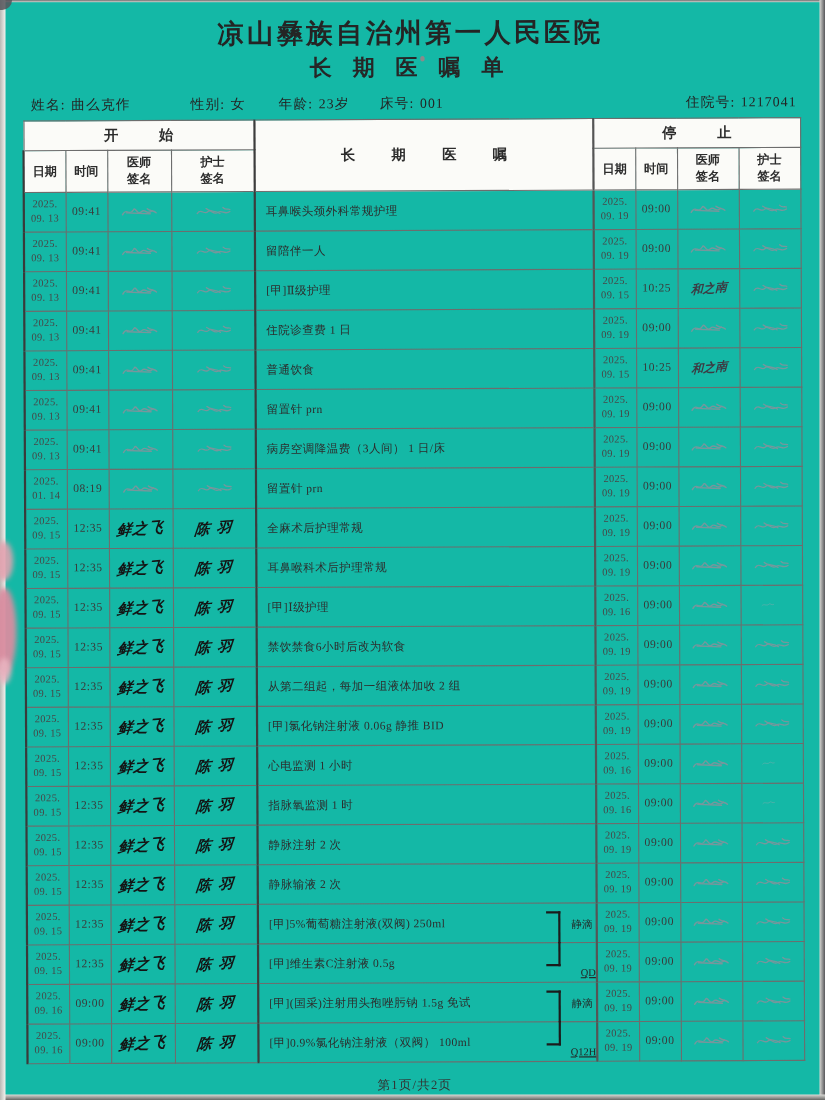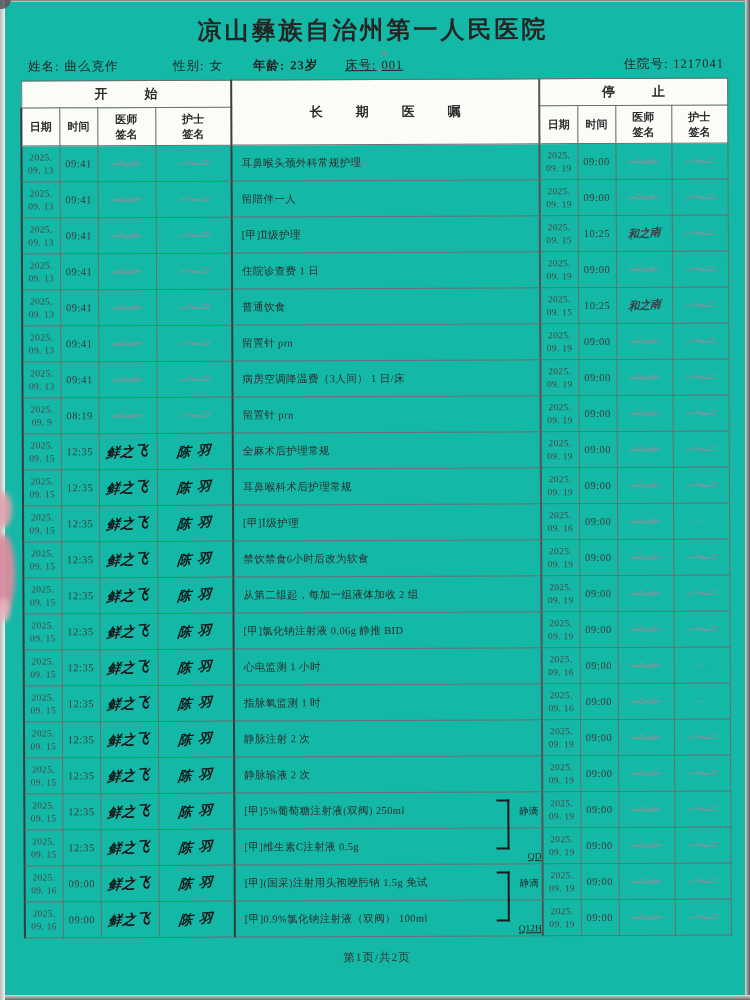--- a/index.html
+++ b/index.html
@@ -16,21 +16,21 @@
   .m2{left:-7px;top:534px;width:22px;height:80px;background:#d98da0;opacity:.95;}
   .m3{left:-2px;top:598px;width:12px;height:24px;background:#e8b4c0;opacity:.9;}
   .content{position:absolute;left:0;top:0;right:0;bottom:0;transform:rotate(-0.25deg);}
   .hospital{margin:14px 0 2px;text-align:center;font-size:24px;font-weight:700;letter-spacing:3px;color:#242424;}
   .subtitle{position:relative;text-align:center;font-size:20px;font-weight:700;letter-spacing:7px;color:#262626;}
   .speck{position:absolute;left:51.2%;top:3px;width:4px;height:5px;background:#8a8a8a;border-radius:50%;}
   .patient-row{display:flex;align-items:baseline;margin:11px 24px 5px 30px;font-size:12.5px;color:#242424;white-space:nowrap;}
   .pi{margin-right:0;}
   .pi .lab{letter-spacing:1px;}
   .pi .val{margin-left:5px;letter-spacing:1px;}
-  .g1{width:145px;} .g2{width:80px;} .g3{width:92px;font-weight:bold;} .g4{width:172px;} .g5{width:82px;text-decoration:underline;} .g6{flex:1;text-align:right;}
+  .g1{width:145px;} .g2{width:80px;} .g3{width:92px;} .g4{width:172px;} .g5{width:82px;} .g6{flex:1;text-align:right;}
   table{border-collapse:collapse;table-layout:fixed;width:706px;margin-left:22px;margin-top:3px;}
   col.w-date{width:38px;}col.w-time{width:38px;}col.w-doc{width:58px;}col.w-nur{width:76px;}
   col.w-order{width:308px;}col.w-date2{width:38px;}col.w-time2{width:38px;}col.w-doc2{width:56px;}col.w-nur2{width:56px;}
   th,td{border:1px solid #6d6d6d;padding:0;overflow:visible;}
   thead th{font-weight:700;color:#2c2c2c;background:#fbfbf8;}
   .th-group{height:26px;font-size:13px;letter-spacing:12px;text-indent:12px;}
   .th-order{font-size:13px;letter-spacing:10px;text-indent:10px;border-left:2px solid #3c3c3c;border-right:2px solid #555;}
   .th-col{height:37px;font-size:11px;font-weight:700;}
   .th-col .wrap2{display:block;width:24px;margin:0 auto;word-break:break-all;line-height:1.3;}
   tbody td{height:35px;font-size:10.5px;color:#2e2e2e;}
@@ -64,20 +64,21 @@
   <div class="edge-bottom"></div>
   <div class="edge-left"></div>
   <div class="corner-mark"></div>
   <div class="red-mark m1"></div>
   <div class="red-mark m2"></div>
   <div class="red-mark m3"></div>
 
   <div class="content">
     <div class="hospital">凉山彝族自治州第一人民医院</div>
     <div class="subtitle">
+      <span>长 期 医 嘱 单</span>
       <span class="speck"></span>
     </div>
 
     <div class="patient-row">
       <span class="pi g1"><span class="lab">姓名:</span><span class="val">曲么克作</span></span>
       <span class="pi g2"><span class="lab">性别:</span><span class="val">女</span></span>
       <span class="pi g3"><span class="lab">年龄:</span><span class="val">23岁</span></span>
       <span class="pi g5"><span class="lab">床号:</span><span class="val">001</span></span>
       <span class="pi g6"><span class="lab">住院号:</span><span class="val">1217041</span></span>
     </div>
@@ -287,21 +288,21 @@
       <td class="c-sig"><svg class="scrib scrib-light" viewBox="0 0 40 16">
                 <use href="#scrib-doc"></use>
               </svg></td>
       <td class="c-sig"><svg class="scrib scrib-light" viewBox="0 0 40 16">
                 <use href="#scrib-nurse"></use>
               </svg></td>
     </tr>
           <tr>
       <td class="c-date cl">
               <span class="d1">2025.</span>
-              <span class="d2">09. 9</span>
+              <span class="d2">01. 14</span>
             </td>
       <td class="c-time">08:19</td>
       <td class="c-sig"><svg class="scrib scrib-light" viewBox="0 0 40 16">
                 <use href="#scrib-doc"></use>
               </svg></td>
       <td class="c-sig"><svg class="scrib scrib-light" viewBox="0 0 40 16">
                 <use href="#scrib-nurse"></use>
               </svg></td>
       <td class="c-order"><span class="order-text">留置针  prn</span></td>
       <td class="c-date">

